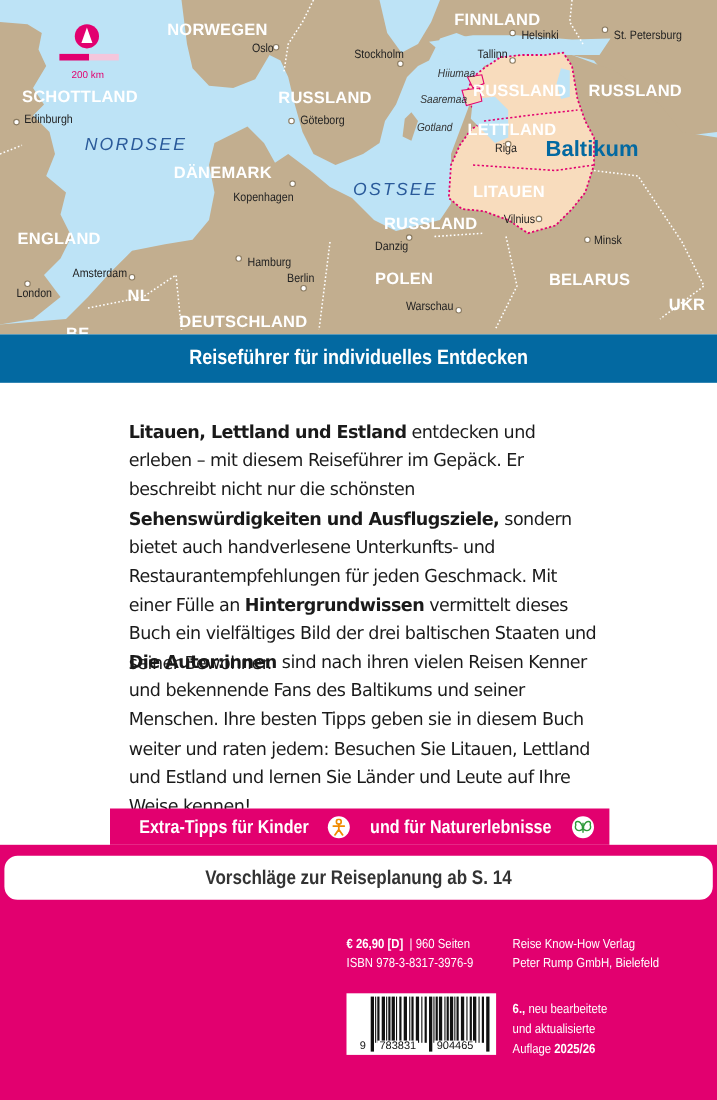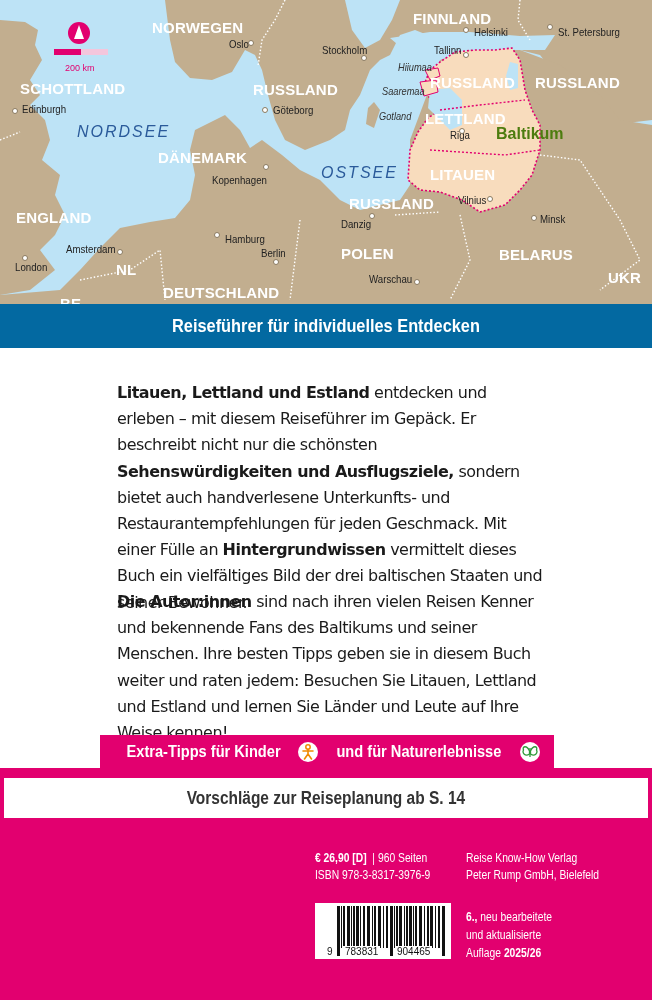--- a/index.html
+++ b/index.html
@@ -7,21 +7,21 @@
   body { font-family: "Liberation Sans", sans-serif; position: relative; }
 
   
   .map { position: absolute; left: 0; top: 0; width: 652px; height: 304px; background: #bde3f6; overflow: hidden; }
   .map svg.land { position: absolute; left: 0; top: 0; }
   .lbl { position: absolute; white-space: nowrap; line-height: 1; }
   .country { color: #ffffff; font-weight: bold; font-size: 15px; letter-spacing: 0.2px; font-family: "Liberation Sans", sans-serif; }
   .city { color: #222; font-size: 11px; font-family: "Liberation Sans", sans-serif; transform: scaleX(0.88); transform-origin: left center; }
   .island { color: #333; font-size: 10.5px; font-style: italic; transform: scaleX(0.88); transform-origin: left center; }
   .sea { color: #2a5a9a; font-style: italic; font-size: 16px; letter-spacing: 2px; }
-  .baltikum { color: #4d7c0f; font-weight: bold; font-size: 16px; }
+  .baltikum { color: #0369a1; font-weight: bold; font-size: 20px; }
   .dot { position: absolute; width: 6px; height: 6px; border-radius: 50%; background: #fff; border: 1px solid #8a7a60; }
   .compass { position: absolute; left: 68px; top: 22px; width: 22px; height: 22px; border-radius: 50%; background: #e2006f; }
   .compass::after { content: ""; position: absolute; left: 6px; top: 3px; border-left: 5px solid transparent; border-right: 5px solid transparent; border-bottom: 14px solid #ffffff; }
   .scalebar { position: absolute; left: 54px; top: 49px; width: 54px; height: 6px; }
   .scalebar .a { position: absolute; left: 0; top: 0; width: 27px; height: 6px; background: #e2006f; }
   .scalebar .b { position: absolute; left: 27px; top: 0; width: 27px; height: 6px; background: #f4c6dc; }
   .scaletext { position: absolute; left: 65px; top: 64px; color: #e2006f; font-size: 9px; font-weight: normal; }
 
   
   .tagline { position: absolute; left: 0; top: 304px; width: 652px; height: 44px; background: #0369a1; display: flex; align-items: center; justify-content: center; }
@@ -33,21 +33,21 @@
   .p1 { top: 380px; }
   .p2 { top: 589px; }
 
   
   .extra { position: absolute; left: 100px; top: 735px; width: 454px; height: 33px; background: #e2006f; display: flex; align-items: center; justify-content: center; gap: 5px; }
   .extra .t { color: #fff; font-weight: bold; font-size: 17px; transform: scaleX(0.86); display: inline-block; white-space: nowrap; }
   .icon-round { width: 20px; height: 20px; border-radius: 50%; background: #fff; display: inline-flex; align-items: center; justify-content: center; flex: 0 0 20px; }
 
   
   .bottom { position: absolute; left: 0; top: 768px; width: 652px; height: 232px; background: #e2006f; }
-  .plan { position: absolute; left: 4px; top: 10px; width: 644px; height: 40px; background: #fff; display: flex; align-items: center; justify-content: center; }
+  .plan { position: absolute; left: 4px; top: 10px; width: 644px; height: 40px; background: #fff; display: flex; align-items: center; justify-content: center; border-radius: 12px; }
   .plan span { color: #333; font-weight: bold; font-size: 18px; transform: scaleX(0.86); display: inline-block; }
   .featbox { position: absolute; left: 54px; top: 82px; width: 250px; height: 101px; border: 2px solid #fff; padding: 10px 10px 0 10px; }
   .feat { color: #fff; font-weight: bold; font-size: 11.5px; line-height: 19px; transform: scaleX(0.84); transform-origin: left center; white-space: nowrap; }
   .feat .sq { display: inline-block; width: 9px; height: 9px; background: #fff; border-radius: 2px; margin-right: 6px; vertical-align: -1px; }
   .info { position: absolute; left: 315px; top: 82px; color: #fff; font-size: 12px; line-height: 17px; transform: scaleX(0.86); transform-origin: left top; white-space: nowrap; }
   .info b { font-weight: bold; }
   .pub { position: absolute; left: 466px; top: 82px; color: #fff; font-size: 12px; line-height: 17px; transform: scaleX(0.86); transform-origin: left top; white-space: nowrap; }
   .edition { position: absolute; left: 466px; top: 140px; color: #fff; font-size: 12px; line-height: 18px; transform: scaleX(0.86); transform-origin: left top; white-space: nowrap; }
   .edition b { font-weight: bold; }
   .barcode { position: absolute; left: 315px; top: 135px; width: 136px; height: 56px; background: #fff; }

